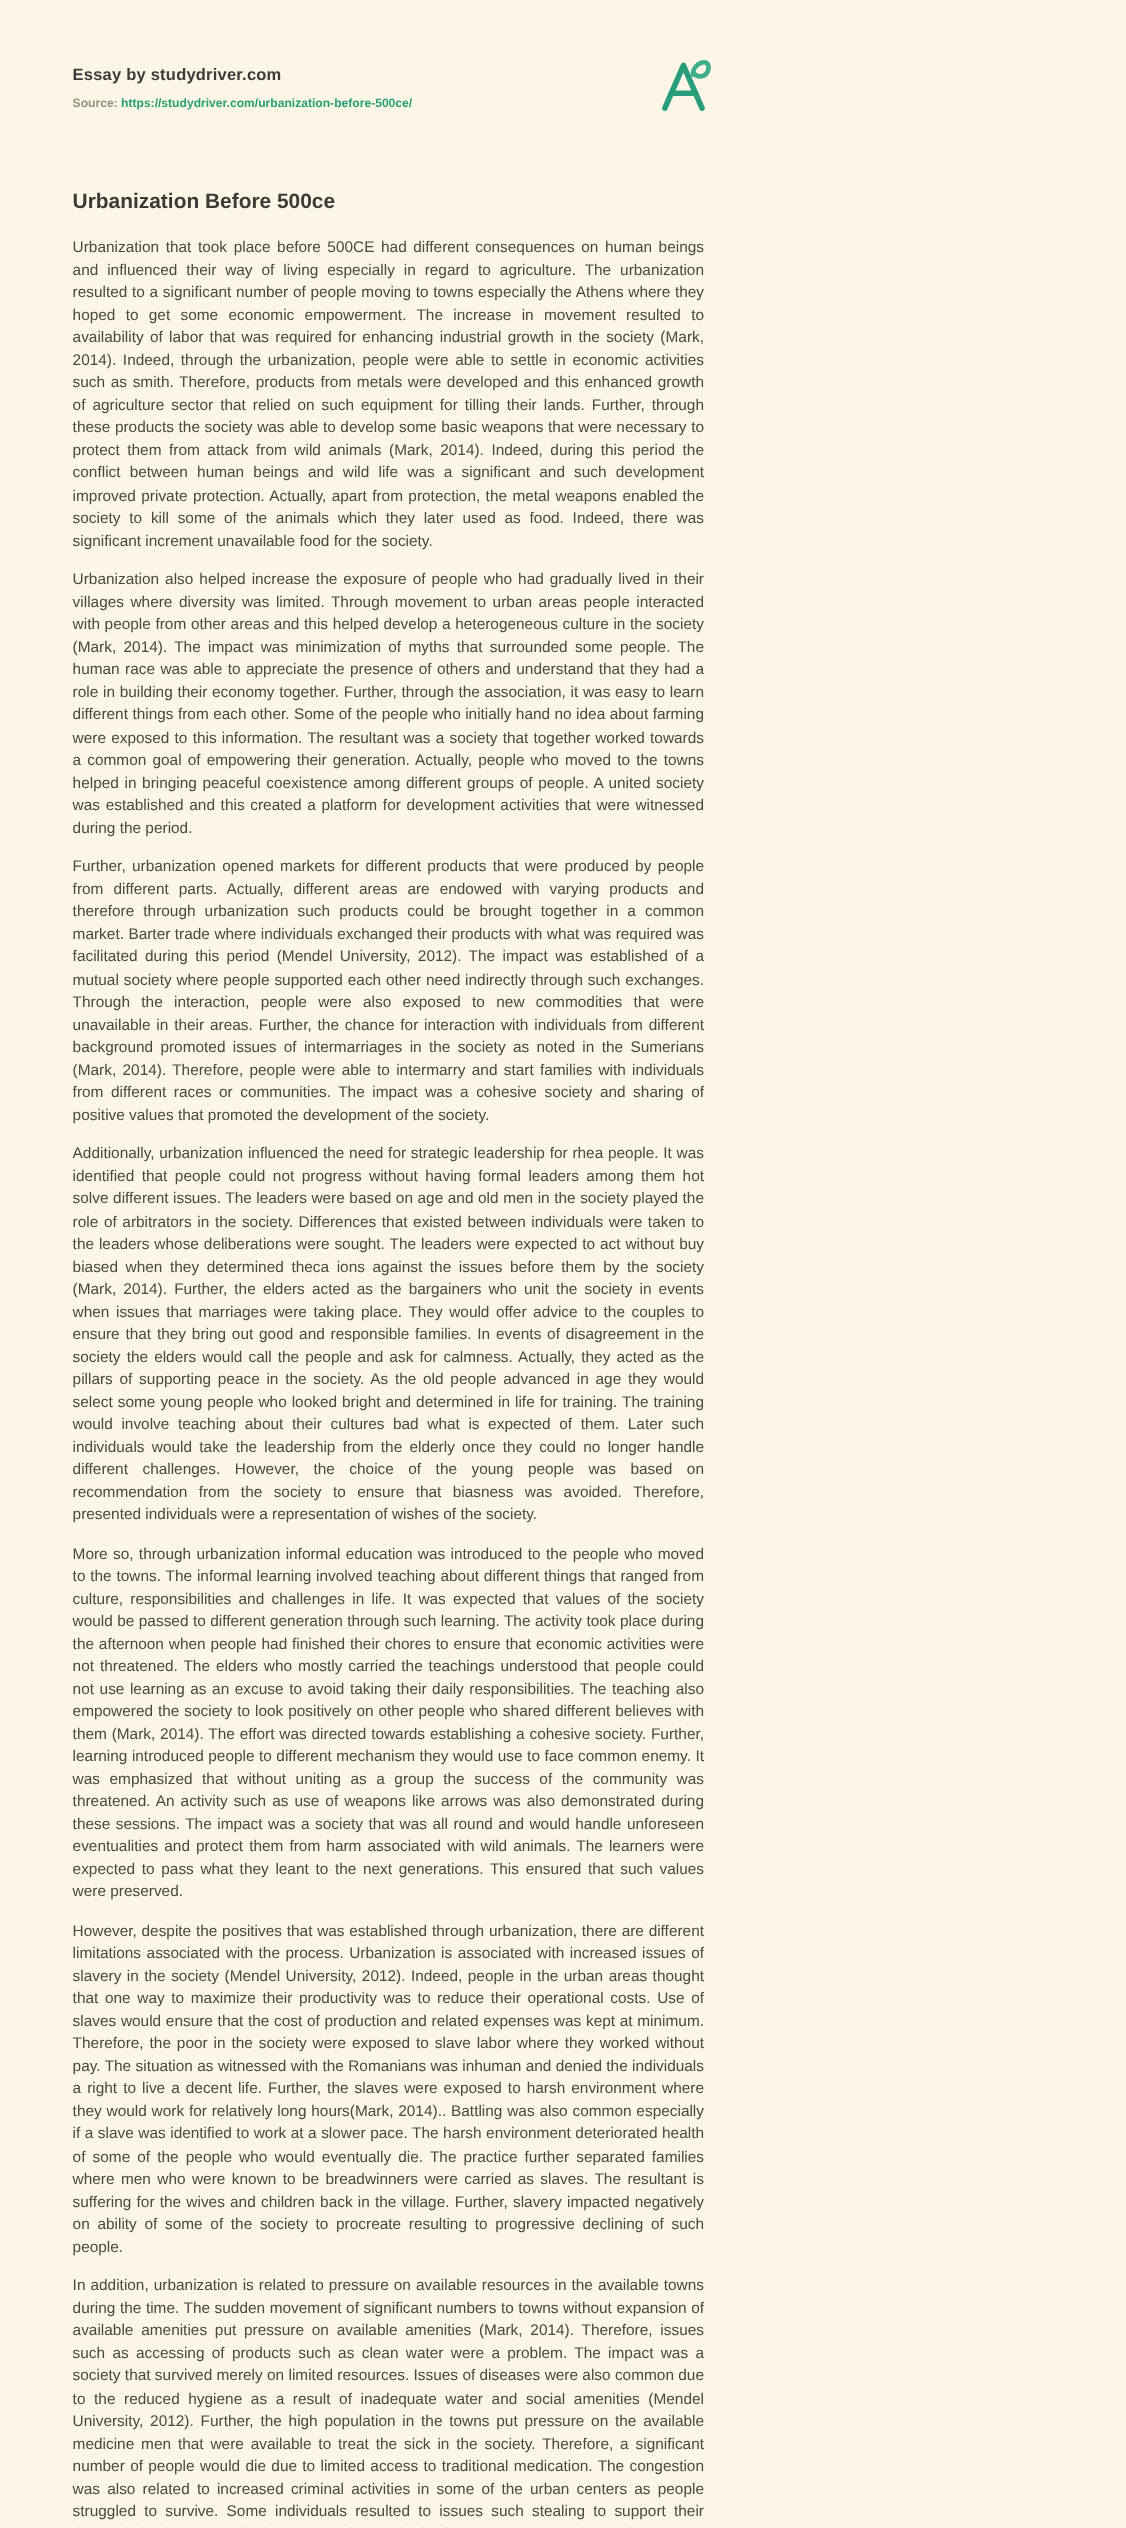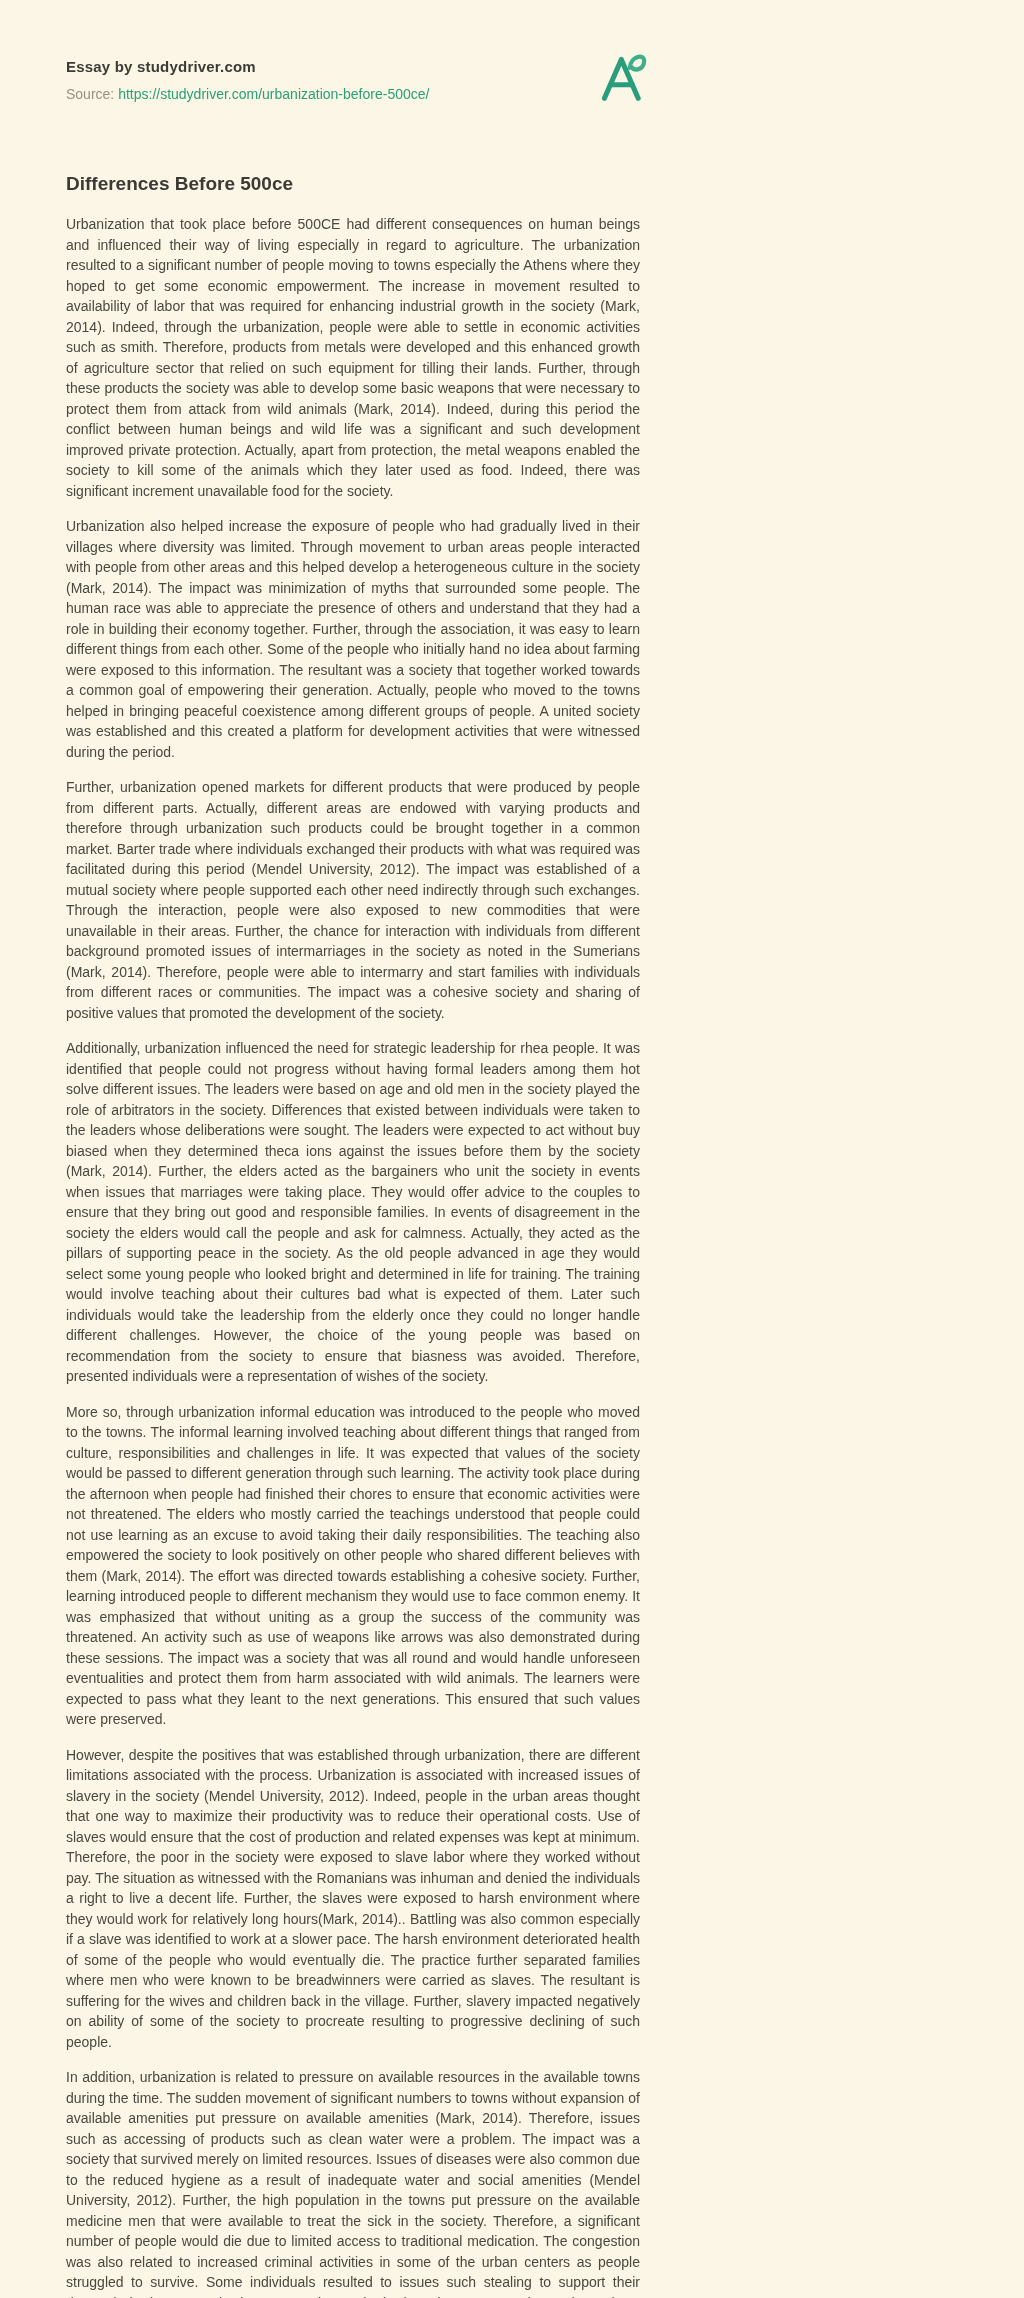--- a/index.html
+++ b/index.html
@@ -22,22 +22,23 @@
     width: 574px;
   }
   .site-title {
     font-size: 15px;
     font-weight: bold;
     color: #3c3b36;
     letter-spacing: 0.2px;
   }
   .source-line {
     margin-top: 11px;
-    font-size: 14px;
+    font-size: 11px;
     color: #97917f;
+    font-weight: bold;
   }
   .source-link {
     color: #2aa077;
     text-decoration: none;
     cursor: pointer;
   }
   .logo {
     width: 54px;
     height: 56px;
     margin-top: -4px;
@@ -75,21 +76,21 @@
         <span class="source-link">https://studydriver.com/urbanization-before-500ce/</span>
       </div>
     </div>
     <svg class="logo" viewBox="0 0 64 64" aria-hidden="true">
       <path d="M10 56 L30 10 L50 56" fill="none" stroke="#2a9d7c" stroke-width="6" stroke-linecap="round" stroke-linejoin="round"></path>
       <path d="M17 40 H43" fill="none" stroke="#2a9d7c" stroke-width="6" stroke-linecap="round"></path>
       <path d="M40 20 C41 6 58 2 57 13 C56 22 46 25 41 18" fill="none" stroke="#3fae8a" stroke-width="5" stroke-linecap="round"></path>
     </svg>
   </div>
 
-  <h1 class="essay-title">Differences Before 500ce</h1>
+  <h1 class="essay-title">Urbanization Before 500ce</h1>
 
   <div class="essay">
     <p>Urbanization that took place before 500CE had different consequences on human beings and influenced their way of living especially in regard to agriculture. The urbanization resulted to a significant number of people moving to towns especially the Athens where they hoped to get some economic empowerment. The increase in movement resulted to availability of labor that was required for enhancing industrial growth in the society (Mark, 2014). Indeed, through the urbanization, people were able to settle in economic activities such as smith. Therefore, products from metals were developed and this enhanced growth of agriculture sector that relied on such equipment for tilling their lands. Further, through these products the society was able to develop some basic weapons that were necessary to protect them from attack from wild animals (Mark, 2014). Indeed, during this period the conflict between human beings and wild life was a significant and such development improved private protection. Actually, apart from protection, the metal weapons enabled the society to kill some of the animals which they later used as food. Indeed, there was significant increment unavailable food for the society.</p>
     <p>Urbanization also helped increase the exposure of people who had gradually lived in their villages where diversity was limited. Through movement to urban areas people interacted with people from other areas and this helped develop a heterogeneous culture in the society (Mark, 2014). The impact was minimization of myths that surrounded some people. The human race was able to appreciate the presence of others and understand that they had a role in building their economy together. Further, through the association, it was easy to learn different things from each other. Some of the people who initially hand no idea about farming were exposed to this information. The resultant was a society that together worked towards a common goal of empowering their generation. Actually, people who moved to the towns helped in bringing peaceful coexistence among different groups of people. A united society was established and this created a platform for development activities that were witnessed during the period.</p>
     <p>Further, urbanization opened markets for different products that were produced by people from different parts. Actually, different areas are endowed with varying products and therefore through urbanization such products could be brought together in a common market. Barter trade where individuals exchanged their products with what was required was facilitated during this period (Mendel University, 2012). The impact was established of a mutual society where people supported each other need indirectly through such exchanges. Through the interaction, people were also exposed to new commodities that were unavailable in their areas. Further, the chance for interaction with individuals from different background promoted issues of intermarriages in the society as noted in the Sumerians (Mark, 2014). Therefore, people were able to intermarry and start families with individuals from different races or communities. The impact was a cohesive society and sharing of positive values that promoted the development of the society.</p>
     <p>Additionally, urbanization influenced the need for strategic leadership for rhea people. It was identified that people could not progress without having formal leaders among them hot solve different issues. The leaders were based on age and old men in the society played the role of arbitrators in the society. Differences that existed between individuals were taken to the leaders whose deliberations were sought. The leaders were expected to act without buy biased when they determined theca ions against the issues before them by the society (Mark, 2014). Further, the elders acted as the bargainers who unit the society in events when issues that marriages were taking place. They would offer advice to the couples to ensure that they bring out good and responsible families. In events of disagreement in the society the elders would call the people and ask for calmness. Actually, they acted as the pillars of supporting peace in the society. As the old people advanced in age they would select some young people who looked bright and determined in life for training. The training would involve teaching about their cultures bad what is expected of them. Later such individuals would take the leadership from the elderly once they could no longer handle different challenges. However, the choice of the young people was based on recommendation from the society to ensure that biasness was avoided. Therefore, presented individuals were a representation of wishes of the society.</p>
     <p>More so, through urbanization informal education was introduced to the people who moved to the towns. The informal learning involved teaching about different things that ranged from culture, responsibilities and challenges in life. It was expected that values of the society would be passed to different generation through such learning. The activity took place during the afternoon when people had finished their chores to ensure that economic activities were not threatened. The elders who mostly carried the teachings understood that people could not use learning as an excuse to avoid taking their daily responsibilities. The teaching also empowered the society to look positively on other people who shared different believes with them (Mark, 2014). The effort was directed towards establishing a cohesive society. Further, learning introduced people to different mechanism they would use to face common enemy. It was emphasized that without uniting as a group the success of the community was threatened. An activity such as use of weapons like arrows was also demonstrated during these sessions. The impact was a society that was all round and would handle unforeseen eventualities and protect them from harm associated with wild animals. The learners were expected to pass what they leant to the next generations. This ensured that such values were preserved.</p>
     <p>However, despite the positives that was established through urbanization, there are different limitations associated with the process. Urbanization is associated with increased issues of slavery in the society (Mendel University, 2012). Indeed, people in the urban areas thought that one way to maximize their productivity was to reduce their operational costs. Use of slaves would ensure that the cost of production and related expenses was kept at minimum. Therefore, the poor in the society were exposed to slave labor where they worked without pay. The situation as witnessed with the Romanians was inhuman and denied the individuals a right to live a decent life. Further, the slaves were exposed to harsh environment where they would work for relatively long hours(Mark, 2014).. Battling was also common especially if a slave was identified to work at a slower pace. The harsh environment deteriorated health of some of the people who would eventually die. The practice further separated families where men who were known to be breadwinners were carried as slaves. The resultant is suffering for the wives and children back in the village. Further, slavery impacted negatively on ability of some of the society to procreate resulting to progressive declining of such people.</p>
     <p>In addition, urbanization is related to pressure on available resources in the available towns during the time. The sudden movement of significant numbers to towns without expansion of available amenities put pressure on available amenities (Mark, 2014). Therefore, issues such as accessing of products such as clean water were a problem. The impact was a society that survived merely on limited resources. Issues of diseases were also common due to the reduced hygiene as a result of inadequate water and social amenities (Mendel University, 2012). Further, the high population in the towns put pressure on the available medicine men that were available to treat the sick in the society. Therefore, a significant number of people would die due to limited access to traditional medication. The congestion was also related to increased criminal activities in some of the urban centers as people struggled to survive. Some individuals resulted to issues such stealing to support their demands in the town. The impact was insecurity in the urban areas and posed people to constant hurt as some thieves tried o steal from them. The impact was a society that survived on fear and this limited the productivity of a section of the society.</p>
   </div>

